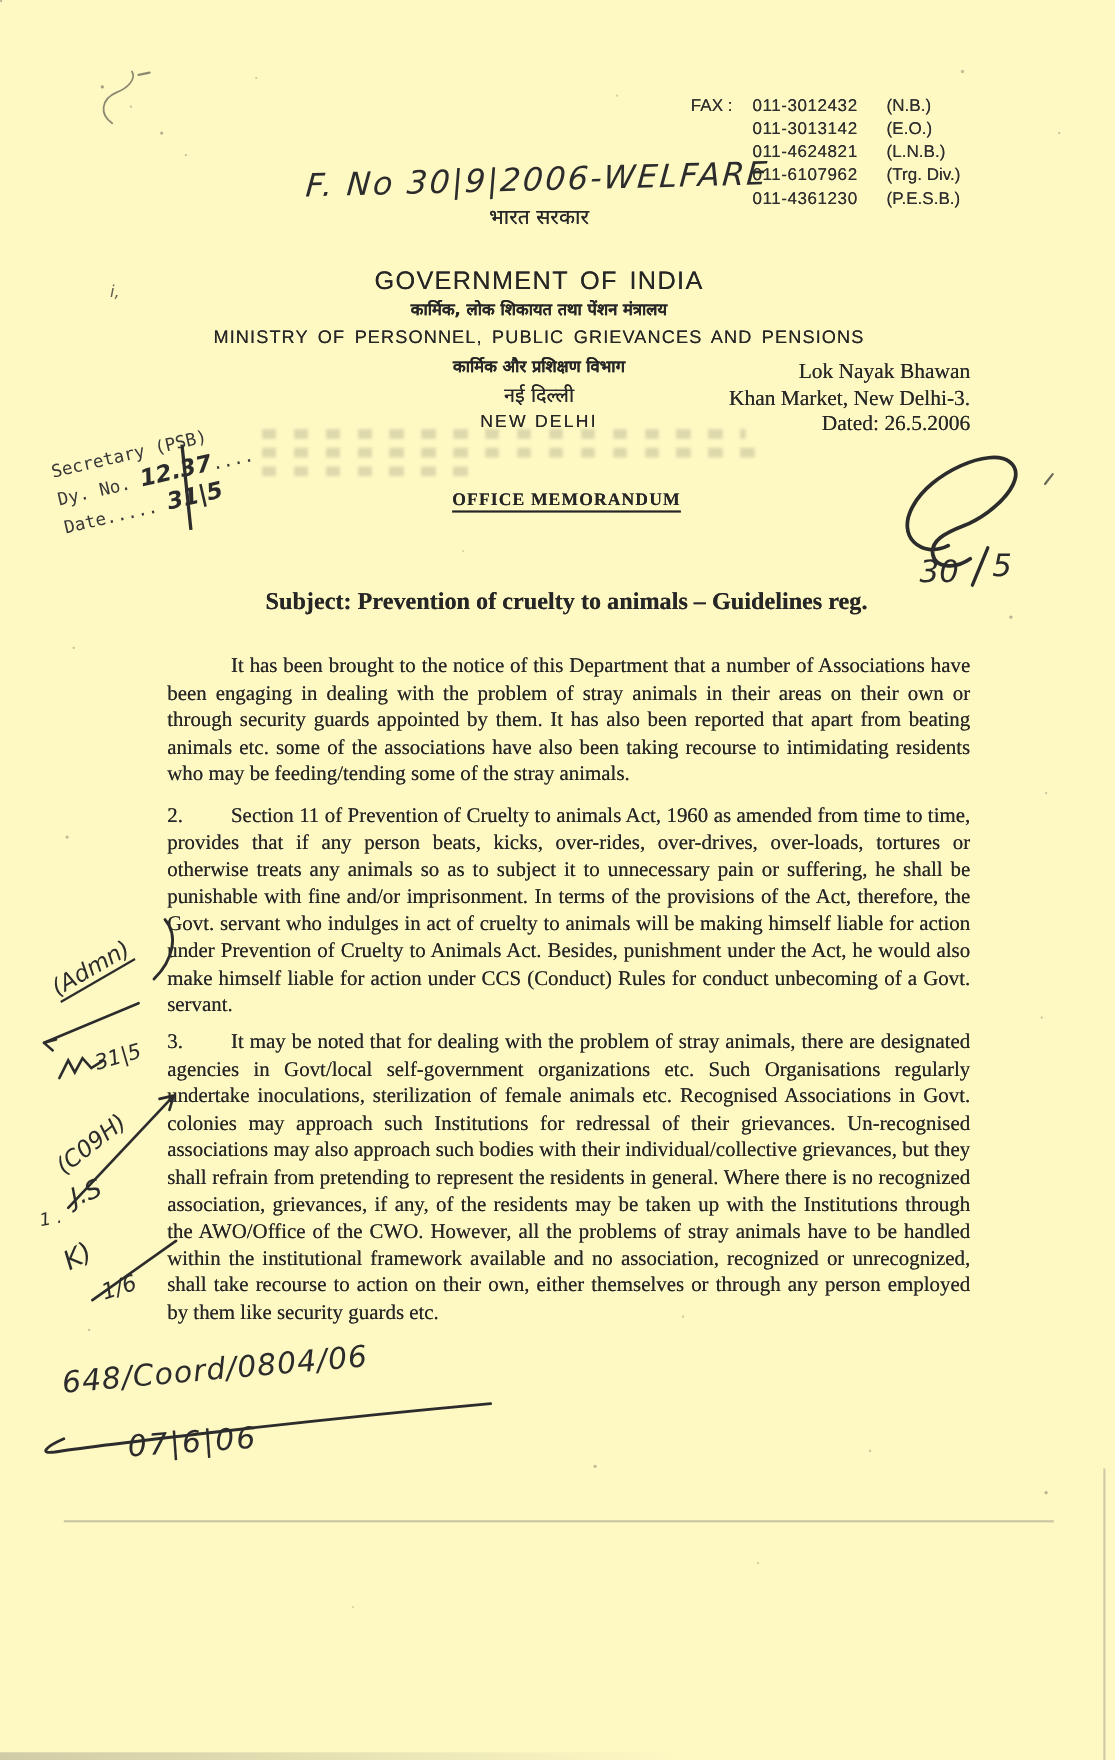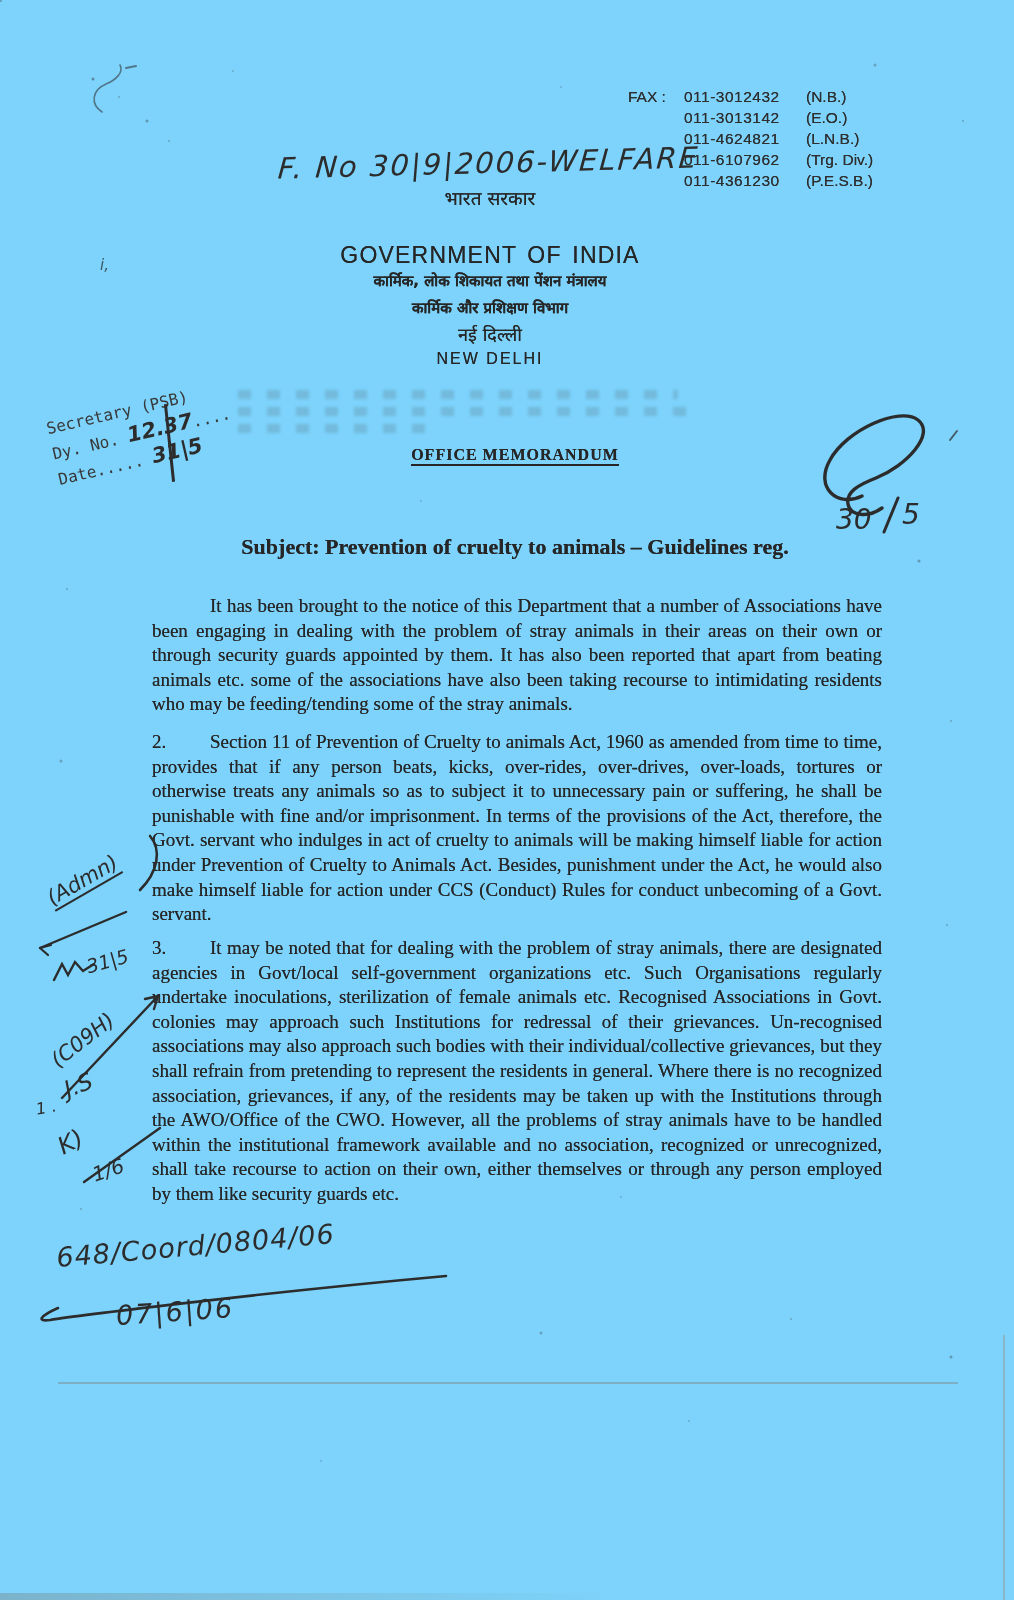--- a/index.html
+++ b/index.html
@@ -1,18 +1,18 @@
 <!DOCTYPE html>
 <html><head>
 <meta charset="utf-8">
 <style>
   html,body{margin:0;padding:0;background:#888;}
   #page{
     position:relative;width:1014px;height:1600px;margin:0 auto;
-    background:#7dd3fc;overflow:hidden;
+    background:#fef9c3;overflow:hidden;
     font-family:"Liberation Serif",serif;color:#262626;
   }
   .abs{position:absolute;}
   .ink{color:#262626;text-shadow:0 0 .5px rgba(40,40,40,.85);}
 
   
   #fax{left:628px;top:86px;font-family:"Liberation Sans",sans-serif;font-size:15.5px;line-height:21px;color:#2e2e2e;}
   .fax-row{display:flex;}
   .fax-label{width:56px;}
   .fax-num{width:122px;letter-spacing:.5px;}
@@ -135,25 +135,31 @@
       <span class="fax-branch">(P.E.S.B.)</span>
     </div>
   </div>
 
   <div class="abs hw" id="fileno">F. No 30|9|2006-WELFARE</div>
 
   <div class="abs" id="letterhead">
     <div class="lh1 dev ink">भारत सरकार</div>
     <div class="lh2 ink">GOVERNMENT OF INDIA</div>
     <div class="lh3 dev ink">कार्मिक, लोक शिकायत तथा पेंशन मंत्रालय</div>
+    <div class="lh4 ink">MINISTRY OF PERSONNEL, PUBLIC GRIEVANCES AND PENSIONS</div>
     <div class="lh3 dev ink">कार्मिक और प्रशिक्षण विभाग</div>
     <div class="lh5 dev ink">नई दिल्ली</div>
     <div class="lh6 ink">NEW DELHI</div>
   </div>
 
+  <div class="abs ink" id="address">
+    <div>Lok Nayak Bhawan</div>
+    <div>Khan Market, New Delhi-3.</div>
+    <div>Dated: 26.5.2006</div>
+  </div>
 
   <div class="abs" id="stamp">
     <div>Secretary (PSB)</div>
     <div>
       <span>Dy. No.</span>
       <span class="hw hwv">12.37</span><span>....</span>
     </div>
     <div>
       <span>Date.....</span>
       <span class="hw hwv">31|5</span>

